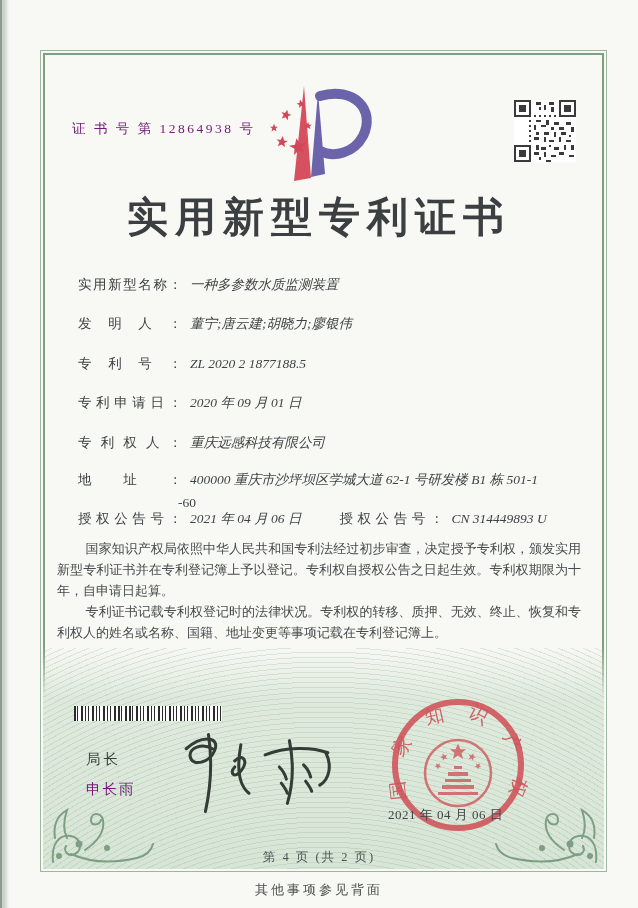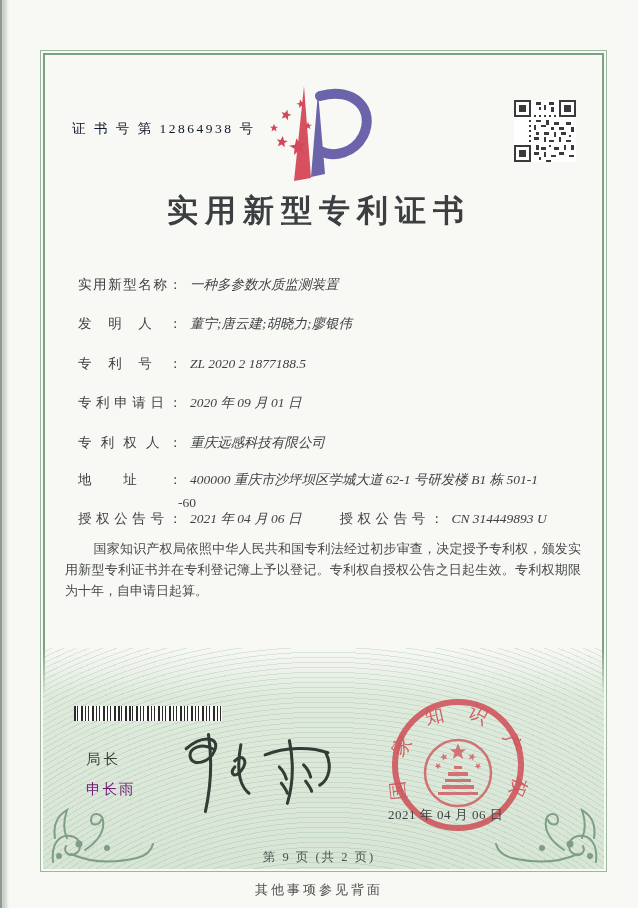--- a/index.html
+++ b/index.html
@@ -15,33 +15,33 @@
   .scan-edge{position:absolute;left:0;top:0;width:9px;height:100%;
     background:linear-gradient(90deg,#8e9a90 0 2px,#c9d1c9 2px 4px,rgba(200,208,200,0) 9px);}
   .frame-outer{position:absolute;left:40px;top:50px;width:567px;height:822px;
     border:1px solid #9cb79f;}
   .frame-inner{position:absolute;inset:2px;border:2px solid var(--frame-green);}
   
   .band{position:absolute;left:43px;top:648px;width:561px;height:221px;
     background:
       repeating-radial-gradient(circle at 50% 260%, rgba(124,166,130,.22) 0 1px, rgba(124,166,130,0) 1px 5px),
       linear-gradient(180deg, rgba(223,234,221,0) 0%, var(--band-green) 22%, #d7e5d6 100%);}
-  .cert-no{position:absolute;left:72px;top:120px;font-size:13.5px;letter-spacing:2.5px;color:#0f172a;}
+  .cert-no{position:absolute;left:72px;top:120px;font-size:13.5px;letter-spacing:2.5px;color:#701a75;}
   .logo{position:absolute;left:258px;top:84px;width:120px;height:104px;}
   .qr{position:absolute;left:513px;top:100px;width:64px;height:62px;}
   .title{position:absolute;left:0;top:190px;width:100%;text-align:center;
-    font-size:31px;font-weight:600;letter-spacing:7px;color:#3b3f41;}
+    font-size:41px;font-weight:600;letter-spacing:7px;color:#3b3f41;}
   .row{position:absolute;left:78px;font-size:13.5px;color:var(--ink);white-space:nowrap;}
   .fl{display:inline-block;width:104px;text-align:justify;text-align-last:justify;}
   .fv{margin-left:8px;font-style:italic;}
   .addr2{margin-left:100px;margin-top:6px;}
   .pair2{margin-left:38px;}
   .paras{position:absolute;left:57px;top:538px;width:524px;font-size:13px;
     line-height:21px;text-align:justify;color:#474b4d;}
-  .paras p{text-indent:2.2em;margin-left:8px;}
+  .paras p{text-indent:2.2em;}
   .barcode{position:absolute;left:74px;top:706px;width:148px;height:15px;
     background:repeating-linear-gradient(90deg,#2b2b2b 0 1.5px,#fdfdfd 1.5px 3px,#2b2b2b 3px 4px,#fdfdfd 4px 7px,#2b2b2b 7px 9px,#fdfdfd 9px 11px);}
   .director-title{position:absolute;left:86px;top:750px;font-size:14.5px;letter-spacing:3px;color:#39413b;
     font-family:"Liberation Sans","DejaVu Sans",sans-serif;}
   .director-name{position:absolute;left:86px;top:780px;font-size:14.5px;letter-spacing:2px;color:#701a75;
     font-family:"Liberation Sans","DejaVu Sans",sans-serif;}
   .signature{position:absolute;left:168px;top:726px;width:172px;height:90px;}
   .seal{position:absolute;left:388px;top:695px;width:140px;height:140px;opacity:.92;}
   .seal-date{position:absolute;left:388px;top:806px;width:170px;font-size:13px;
     letter-spacing:.5px;color:#3f4446;z-index:5;}
@@ -125,20 +125,21 @@
 <div class="row" style="top:471px">
   <div><span class="fl">地址：</span><span class="fv">400000 重庆市沙坪坝区学城大道 62-1 号研发楼 B1 栋 501-1</span></div>
   <div class="addr2">-60</div>
 </div>
 <div class="row" style="top:510px">
   <span class="fl">授权公告号：</span><span class="fv">2021 年 04 月 06 日</span><span class="pair2"><span class="fl">授权公告号：</span><span class="fv">CN 314449893 U</span></span>
 </div>
 
 <div class="paras">
   <p>国家知识产权局依照中华人民共和国专利法经过初步审查，决定授予专利权，颁发实用新型专利证书并在专利登记簿上予以登记。专利权自授权公告之日起生效。专利权期限为十年，自申请日起算。</p>
+  <p>专利证书记载专利权登记时的法律状况。专利权的转移、质押、无效、终止、恢复和专利权人的姓名或名称、国籍、地址变更等事项记载在专利登记簿上。</p>
 </div>
 
 <div class="barcode"></div>
 
 <div class="director-title">局长</div>
 <div class="director-name">申长雨</div>
 
 <svg class="signature" viewBox="0 0 170 88">
   <g fill="none" stroke="#333c35" stroke-width="3" stroke-linecap="round" stroke-linejoin="round">
     <path d="M18,22 C34,8 52,10 46,24 C41,36 24,40 22,30 C20,21 34,16 44,22"></path>
@@ -189,14 +190,14 @@
     <path d="M8,72 C6,54 14,44 26,46 C36,48 38,60 30,64 C24,67 18,62 21,56"></path>
     <path d="M26,64 C44,72 66,74 92,68 C100,66 106,62 108,54"></path>
     <path d="M10,48 C8,36 12,26 22,20 C18,32 18,40 22,48"></path>
     <path d="M40,60 C52,52 60,42 58,30 C56,22 46,22 46,30 C46,36 54,36 56,30"></path>
     <circle cx="34" cy="54" r="2.5" fill="var(--frame-green)"></circle>
     <circle cx="14" cy="66" r="2" fill="var(--frame-green)"></circle>
     <circle cx="62" cy="58" r="2" fill="var(--frame-green)"></circle>
   </g>
 </svg>
 
-<div class="page-ind">第 9 页 (共 2 页)</div>
+<div class="page-ind">第 4 页 (共 2 页)</div>
 <div class="back-note">其他事项参见背面</div>
 
 </body></html>

